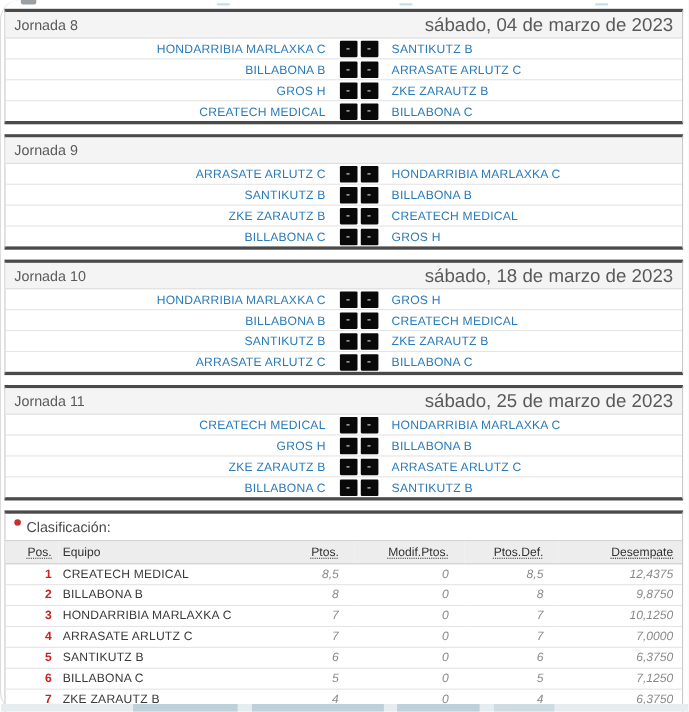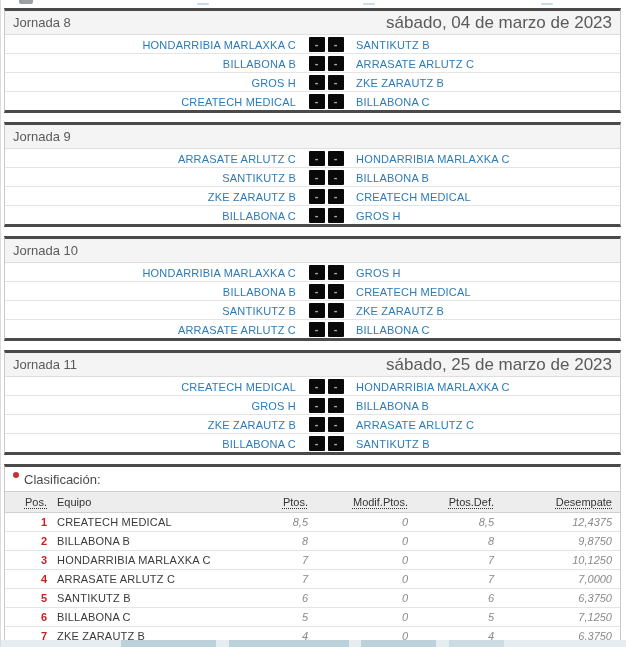--- a/index.html
+++ b/index.html
@@ -1,21 +1,21 @@
 <!DOCTYPE html>
 <html><head>
 <meta charset="utf-8">
 <style>
   html,body{margin:0;padding:0;background:#fff;}
   body{
     width:626px;height:647px;overflow:hidden;position:relative;
     font-family:"Liberation Sans","DejaVu Sans",sans-serif;
     -webkit-font-smoothing:antialiased;
   }
-  .page{position:relative;width:100%;height:100%;border-left:1px solid #dcdcdc;box-sizing:border-box;}
+  .page{position:relative;width:100%;height:100%;border-left:1px solid #dcdcdc;box-sizing:border-box;border-radius:18px;}
 
   
   .top-cut{position:relative;height:8px;}
   .top-cut .chip{position:absolute;left:18px;top:0;width:14px;height:4px;border-radius:0 0 2px 2px;background:#9aa0a4;}
   .top-cut .frag{position:absolute;top:3px;height:2px;background:#c8ddec;border-radius:1px;}
 
   
   .section{
     margin:0 5px 9px 3px;
     border-top:3px solid #4a4a4a;border-bottom:3px solid #4a4a4a;
@@ -161,20 +161,21 @@
         <span class="score-box">-</span>
         <span class="score-box">-</span>
       </div>
       <div class="away-cell"><a class="team-link">GROS H</a></div>
     </div>
   </div>
 
   <div class="section">
     <div class="jorn-header">
       <span class="jorn-title">Jornada 10</span>
+      <span class="jorn-date">sábado, 18 de marzo de 2023</span>
     </div>
     <div class="match-row">
       <div class="home-cell"><a class="team-link">HONDARRIBIA MARLAXKA C</a></div>
       <div class="score-pair">
         <span class="score-box">-</span>
         <span class="score-box">-</span>
       </div>
       <div class="away-cell"><a class="team-link">GROS H</a></div>
     </div>
     <div class="match-row">

